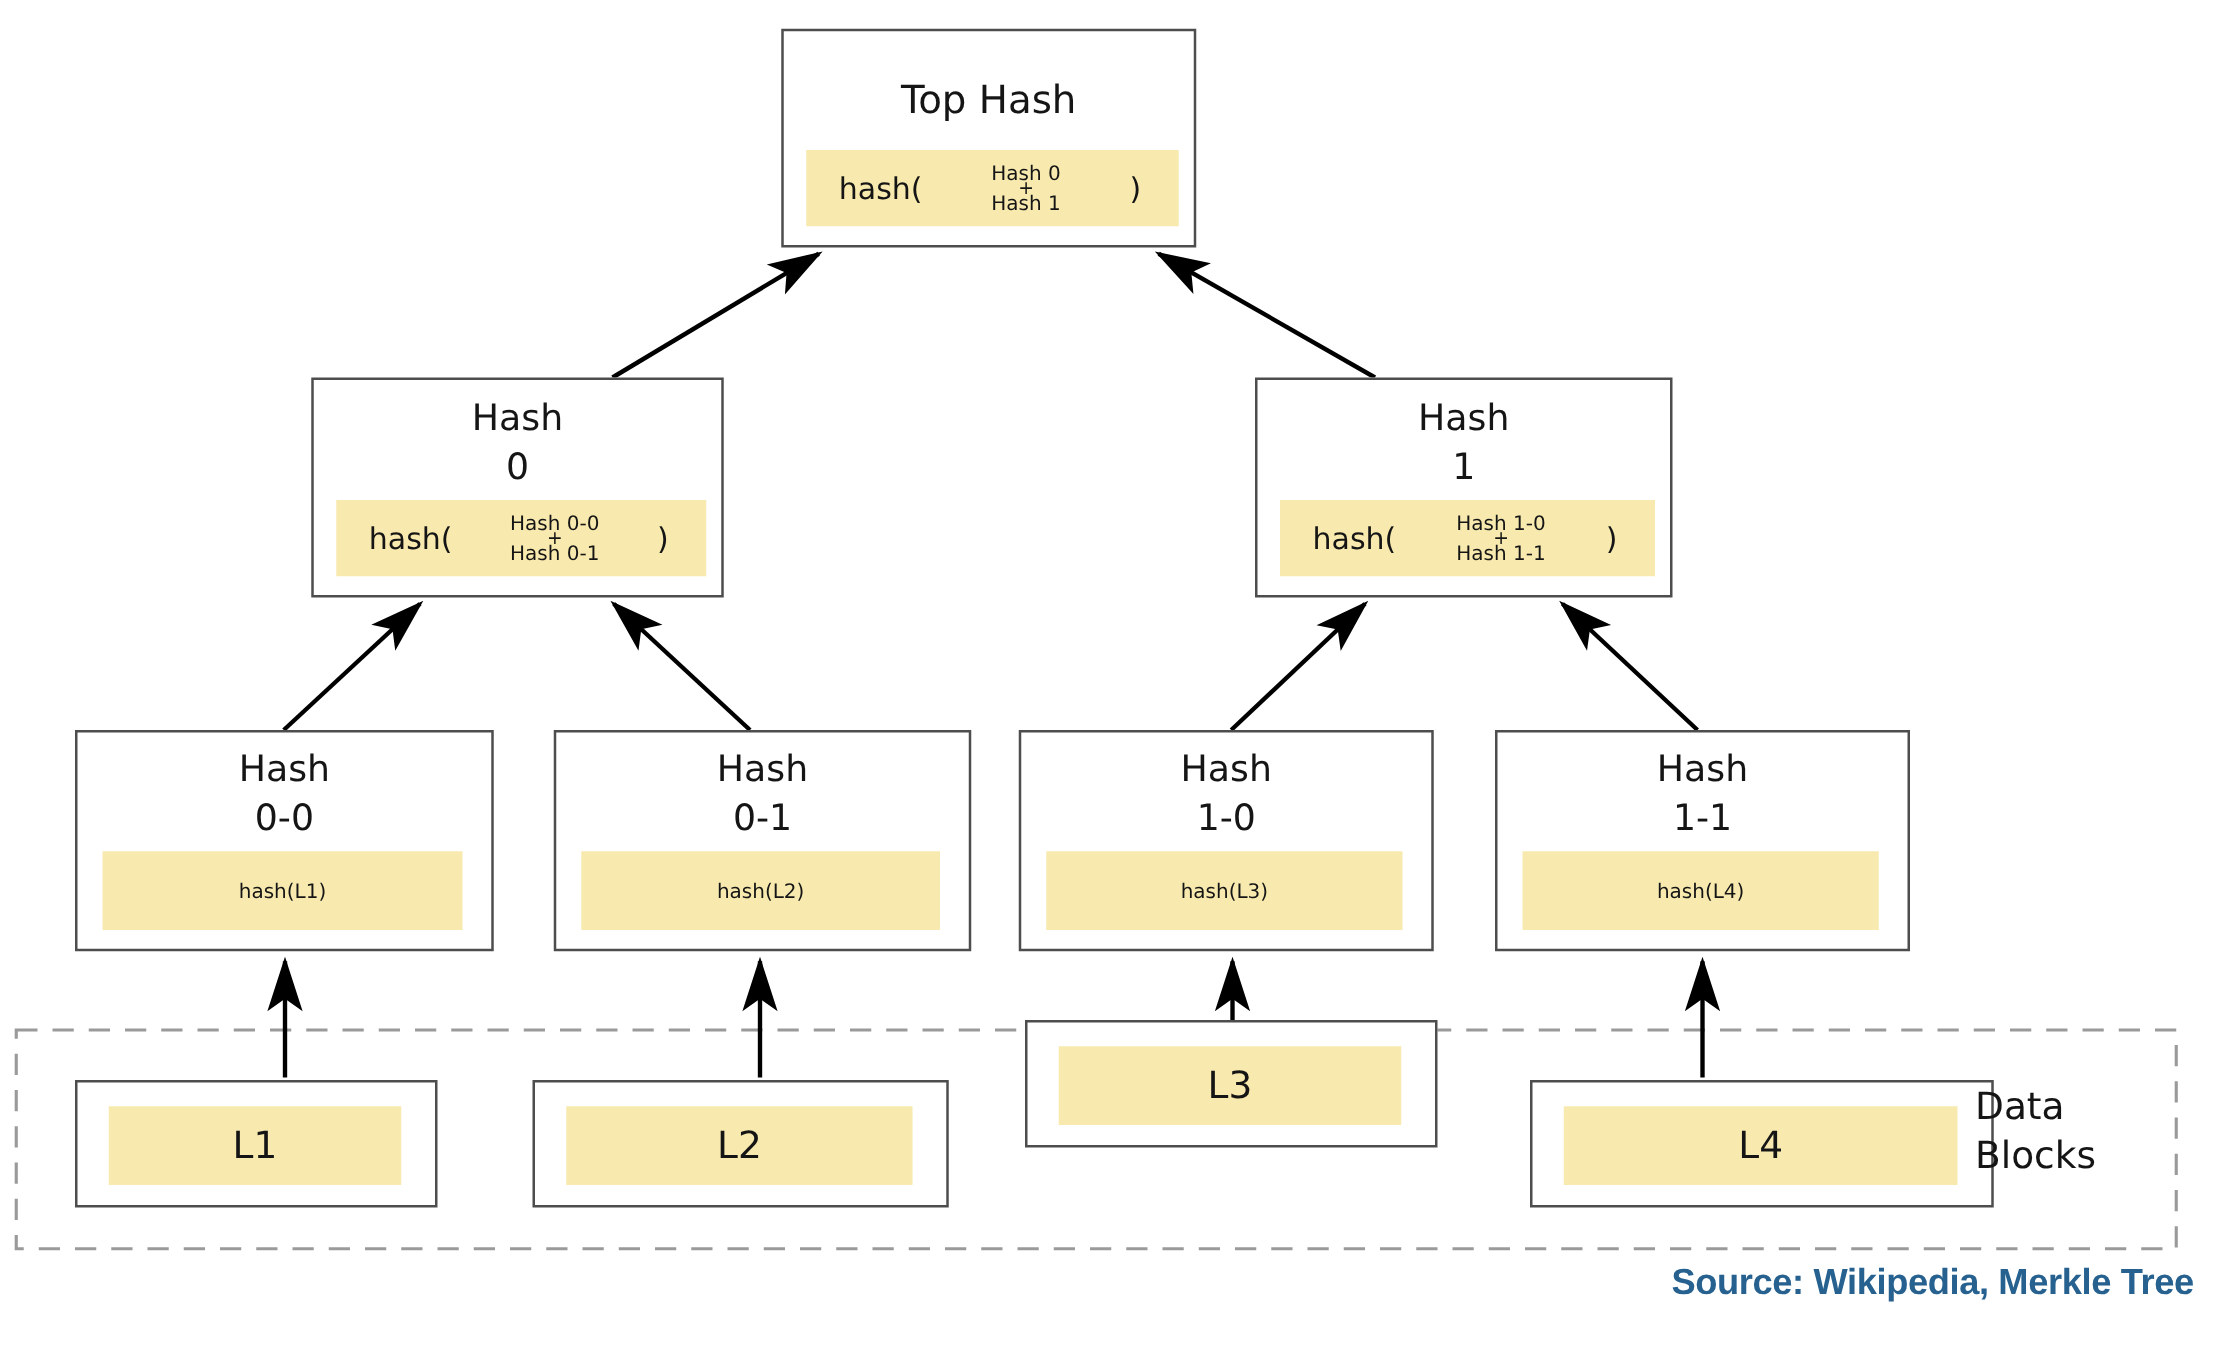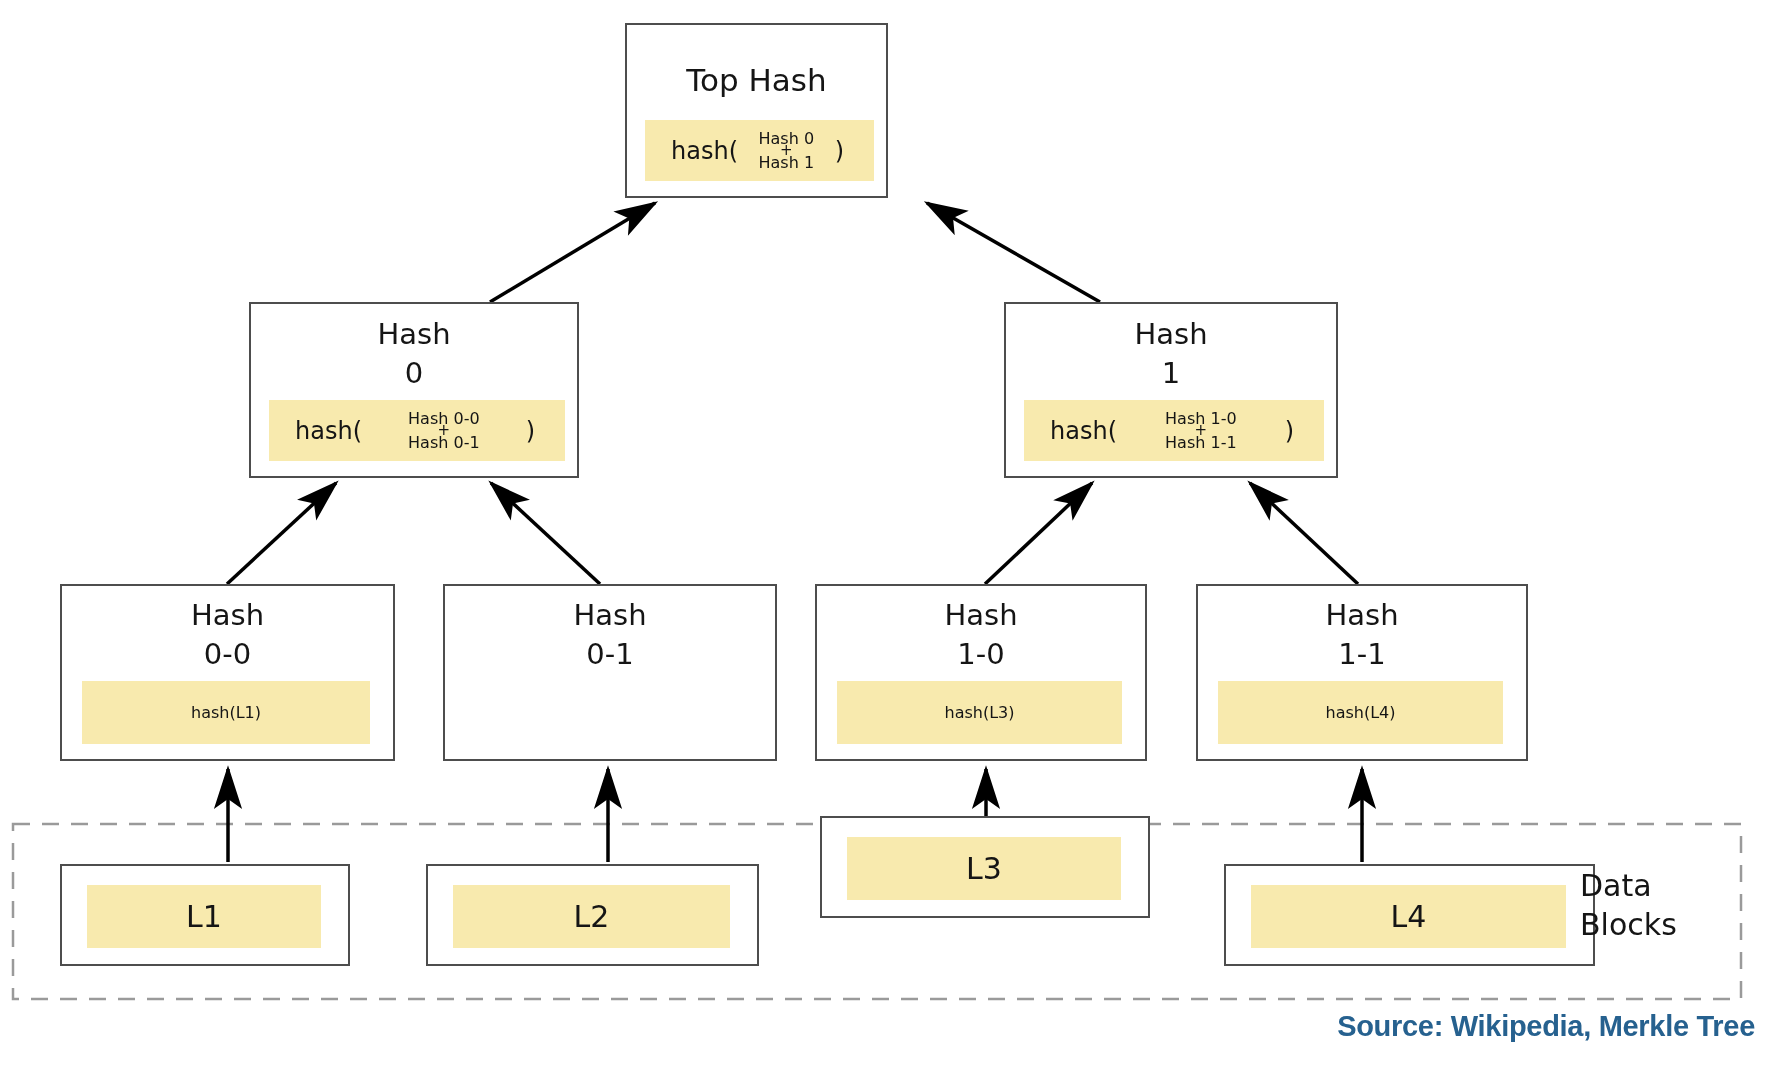--- a/index.html
+++ b/index.html
@@ -56,21 +56,21 @@
       <line x1="600" y1="584" x2="491" y2="483" marker-end="url(#ah)"></line>
       <line x1="985" y1="584" x2="1092" y2="483" marker-end="url(#ah)"></line>
       <line x1="1358" y1="584" x2="1250" y2="483" marker-end="url(#ah)"></line>
       <line x1="228" y1="862" x2="228" y2="769" marker-end="url(#ah)"></line>
       <line x1="608" y1="862" x2="608" y2="769" marker-end="url(#ah)"></line>
       <line x1="986" y1="862" x2="986" y2="769" marker-end="url(#ah)"></line>
       <line x1="1362" y1="862" x2="1362" y2="769" marker-end="url(#ah)"></line>
     </g>
   </svg>
 
-  <div class="node" style="left:625px;top:23px;width:263px;height:175px;">
+  <div class="node" style="left:625px;top:23px;width:332px;height:175px;">
     <div class="node-title single">Top Hash</div>
     <div class="formula">
       <span class="fprefix">hash(</span>
       <span class="fstack">
         <span class="frow">Hash 0</span>
         <span class="frow plus">+</span>
         <span class="frow">Hash 1</span>
       </span>
       <span class="fsuffix">)</span>
     </div>
@@ -102,20 +102,21 @@
     </div>
   </div>
 
   <div class="node" style="left:60px;top:584px;width:335px;height:177px;">
     <div class="node-title"><span>Hash</span><br><span>0-0</span></div>
     <div class="formula-simple">hash(L1)</div>
   </div>
 
   <div class="node" style="left:443px;top:584px;width:334px;height:177px;">
     <div class="node-title"><span>Hash</span><br><span>0-1</span></div>
+    <div class="formula-simple">hash(L2)</div>
   </div>
 
   <div class="node" style="left:815px;top:584px;width:332px;height:177px;">
     <div class="node-title"><span>Hash</span><br><span>1-0</span></div>
     <div class="formula-simple">hash(L3)</div>
   </div>
 
   <div class="node" style="left:1196px;top:584px;width:332px;height:177px;">
     <div class="node-title"><span>Hash</span><br><span>1-1</span></div>
     <div class="formula-simple">hash(L4)</div>

